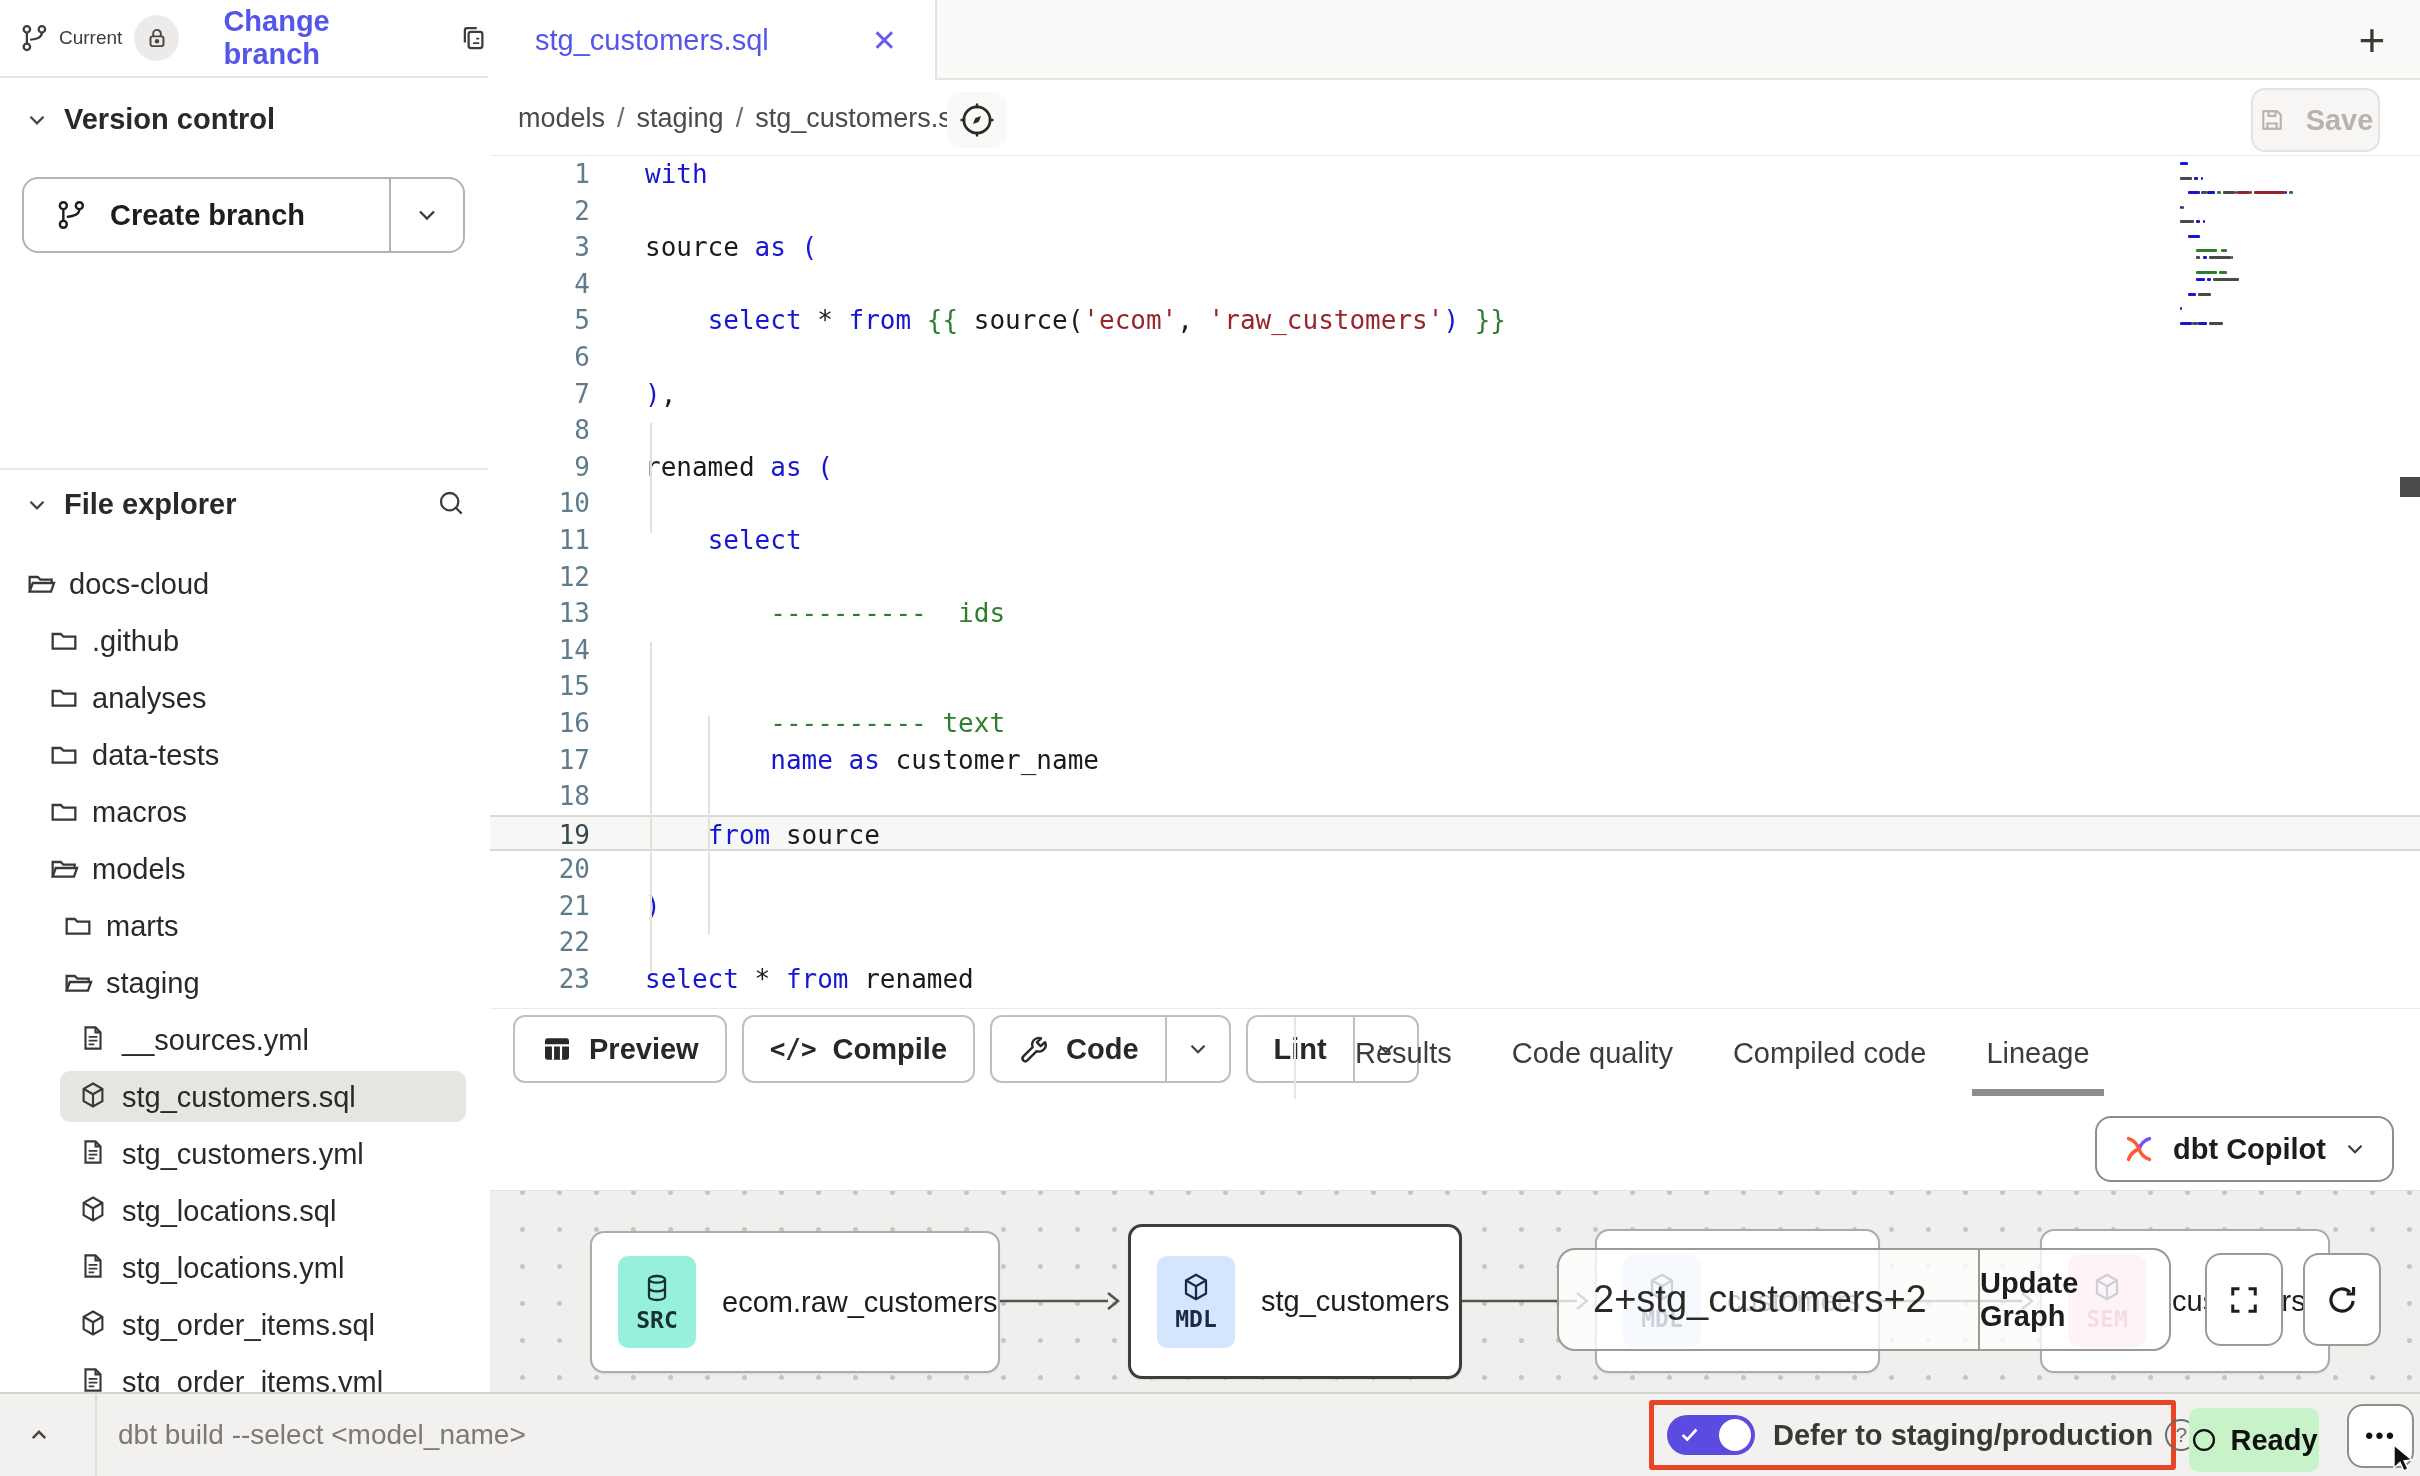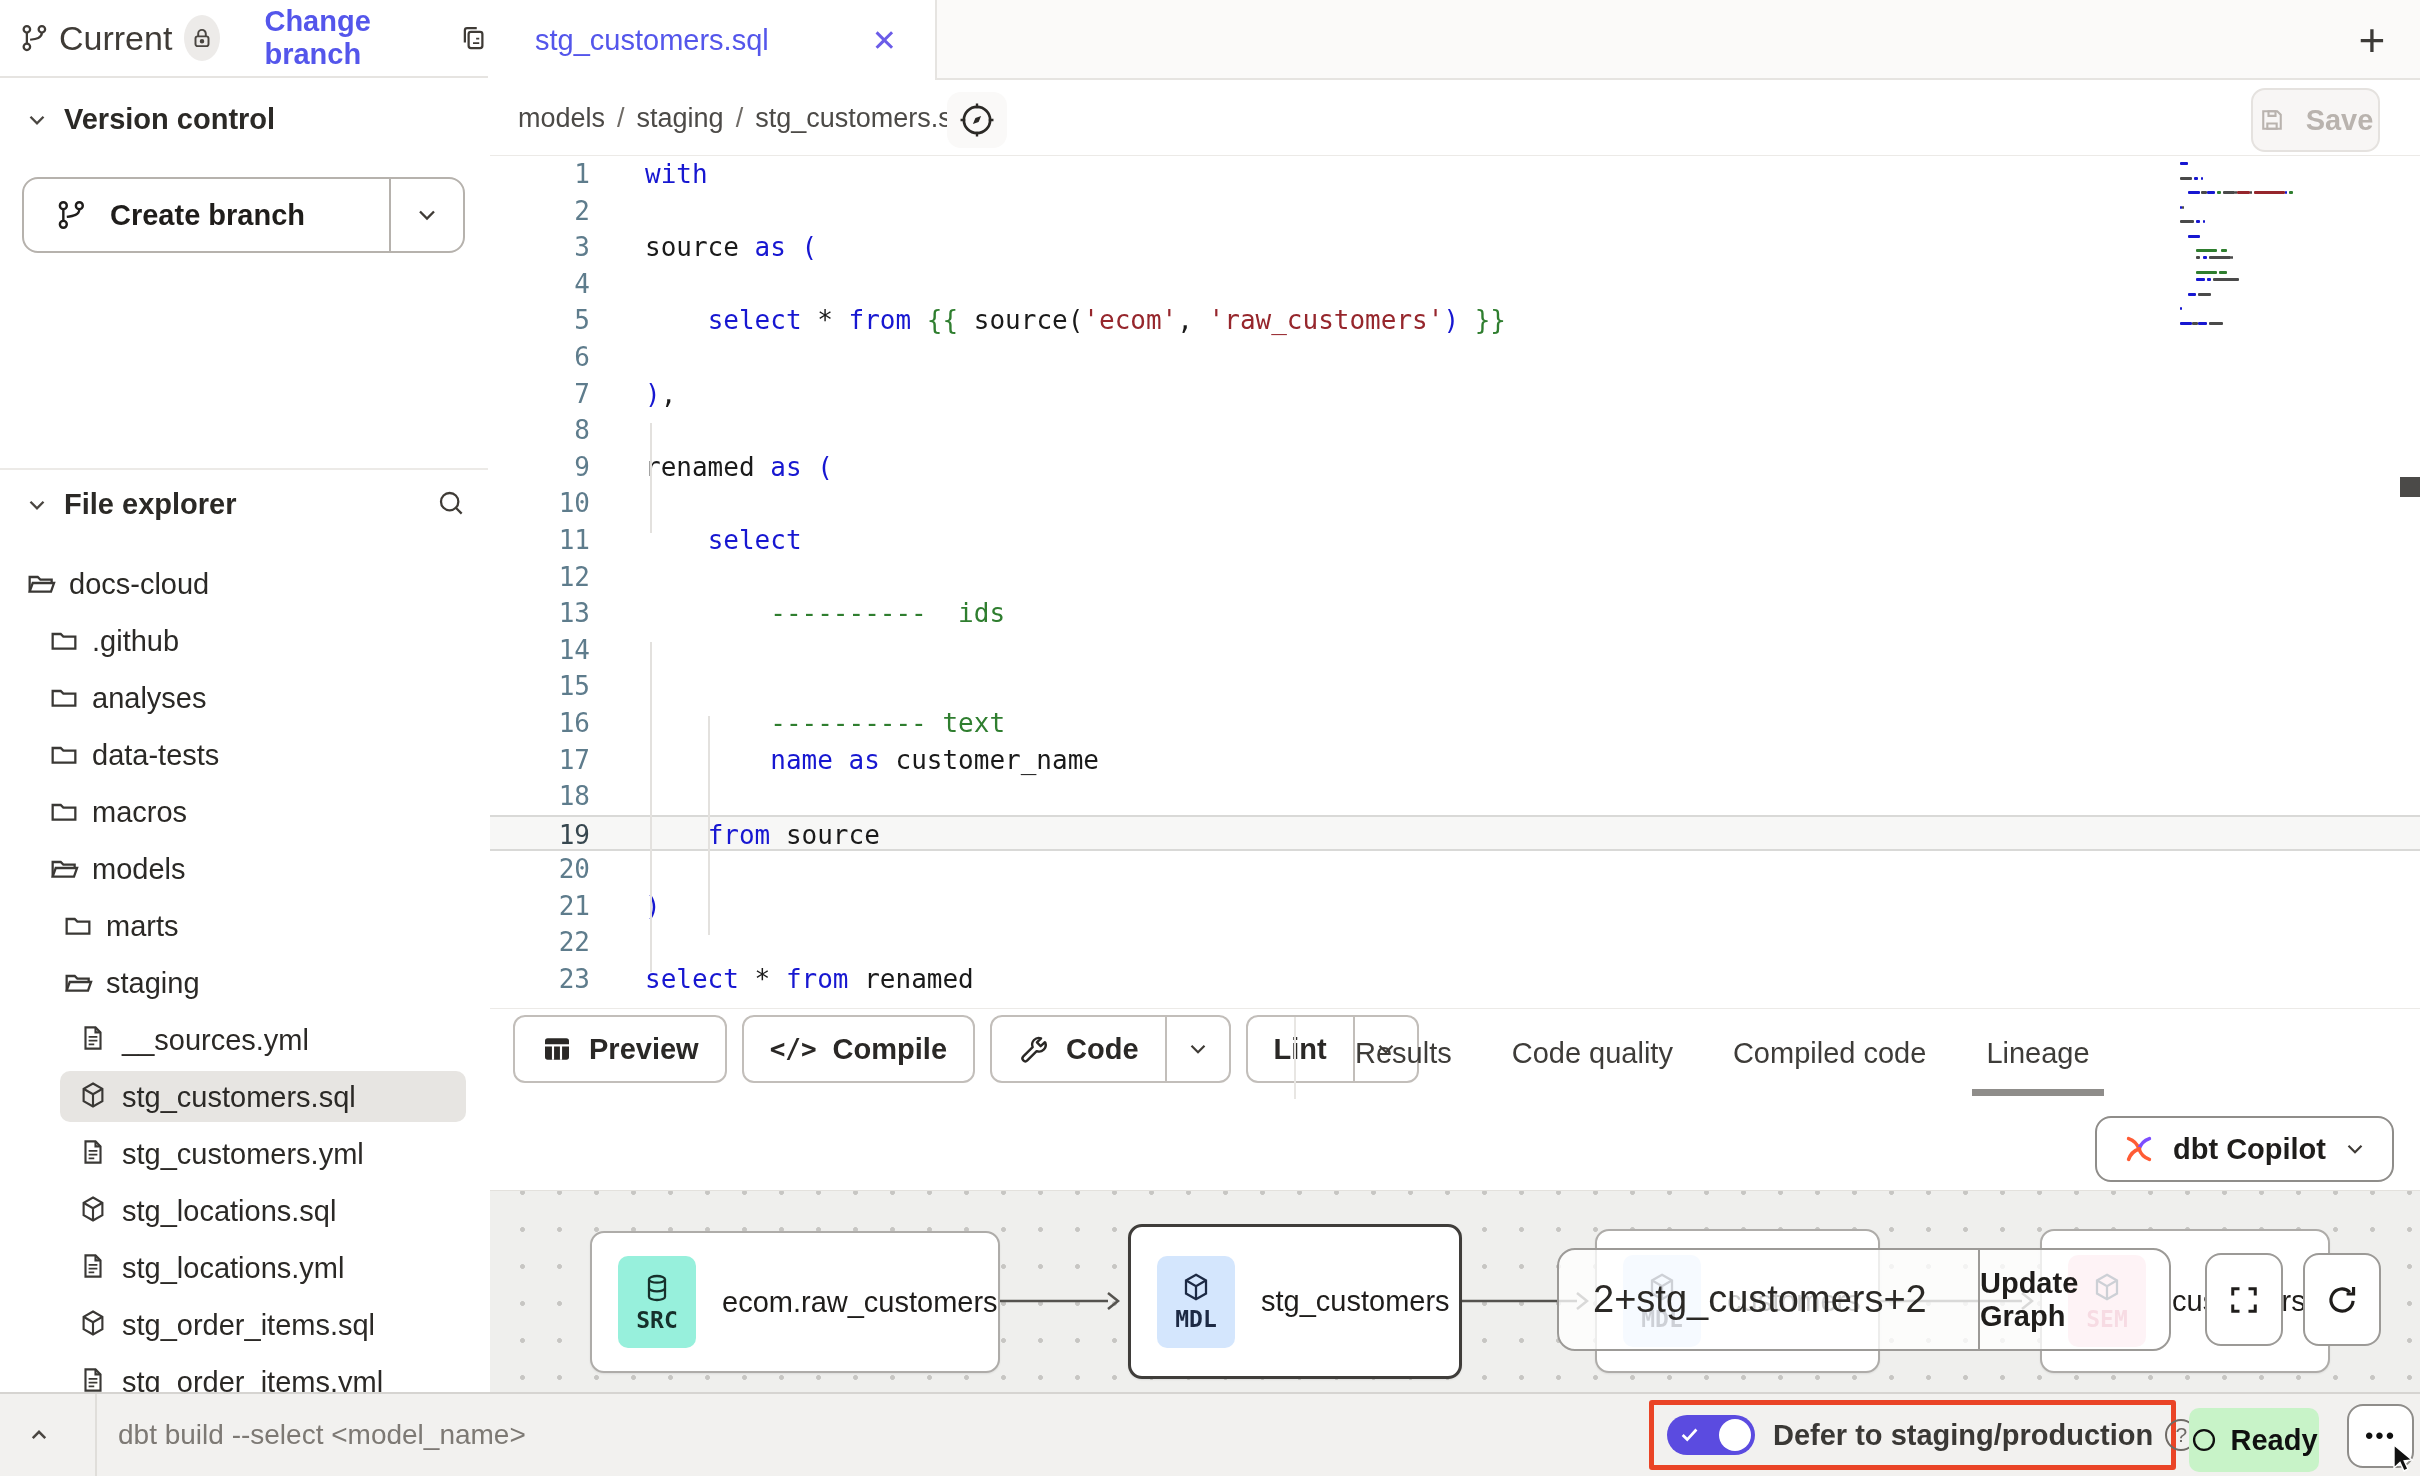--- a/index.html
+++ b/index.html
@@ -3,21 +3,21 @@
 <meta charset="utf-8">
 <style>
   html,body{margin:0;padding:0;background:#fff}
   #app{position:relative;width:2420px;height:1476px;overflow:hidden;background:#fff;
        font-family:"Liberation Sans",sans-serif;color:#2b2926}
   svg{display:block}
   
   #sidebar{position:absolute;left:0;top:0;width:490px;height:1392px;background:#fff;border-right:2px solid #e6e4e1}
   #sb-header{position:absolute;left:0;top:0;width:488px;height:78px;border-bottom:2px solid #e6e4e1;
              display:flex;align-items:center;padding-left:20px;box-sizing:border-box}
-  #sb-header .cur{font-size:34px;color:#3f3b36;margin-left:9px}
+  #sb-header .cur{font-size:19px;color:#3f3b36;margin-left:9px}
   .lock-chip{width:46px;height:46px;border-radius:50%;background:#edebe9;display:flex;align-items:center;justify-content:center;margin-left:12px}
   .change-branch{color:#5456eb;font-size:29px;font-weight:600;margin-left:44px;cursor:pointer;text-decoration:none}
   .copy-ic{margin-left:28px}
   .sec-head{position:absolute;left:24px;display:flex;align-items:center;gap:14px;font-size:29px;font-weight:700;color:#2b2926}
   #create-branch{position:absolute;left:22px;top:177px;width:443px;height:76px;border:2px solid #b6b2ad;border-radius:16px;
                  background:#fff;display:flex;align-items:stretch;box-sizing:border-box;cursor:pointer}
   #create-branch .main{flex:1;display:flex;align-items:center;gap:22px;padding-left:32px;font-size:29px;font-weight:600;color:#1f1d1b;border-right:2px solid #b6b2ad}
   #create-branch .dd{width:72px;display:flex;align-items:center;justify-content:center}
   #sb-div{position:absolute;left:0;top:468px;width:488px;height:2px;background:#eceae7}
   #fe-search{position:absolute;left:435px;top:487px;cursor:pointer}

